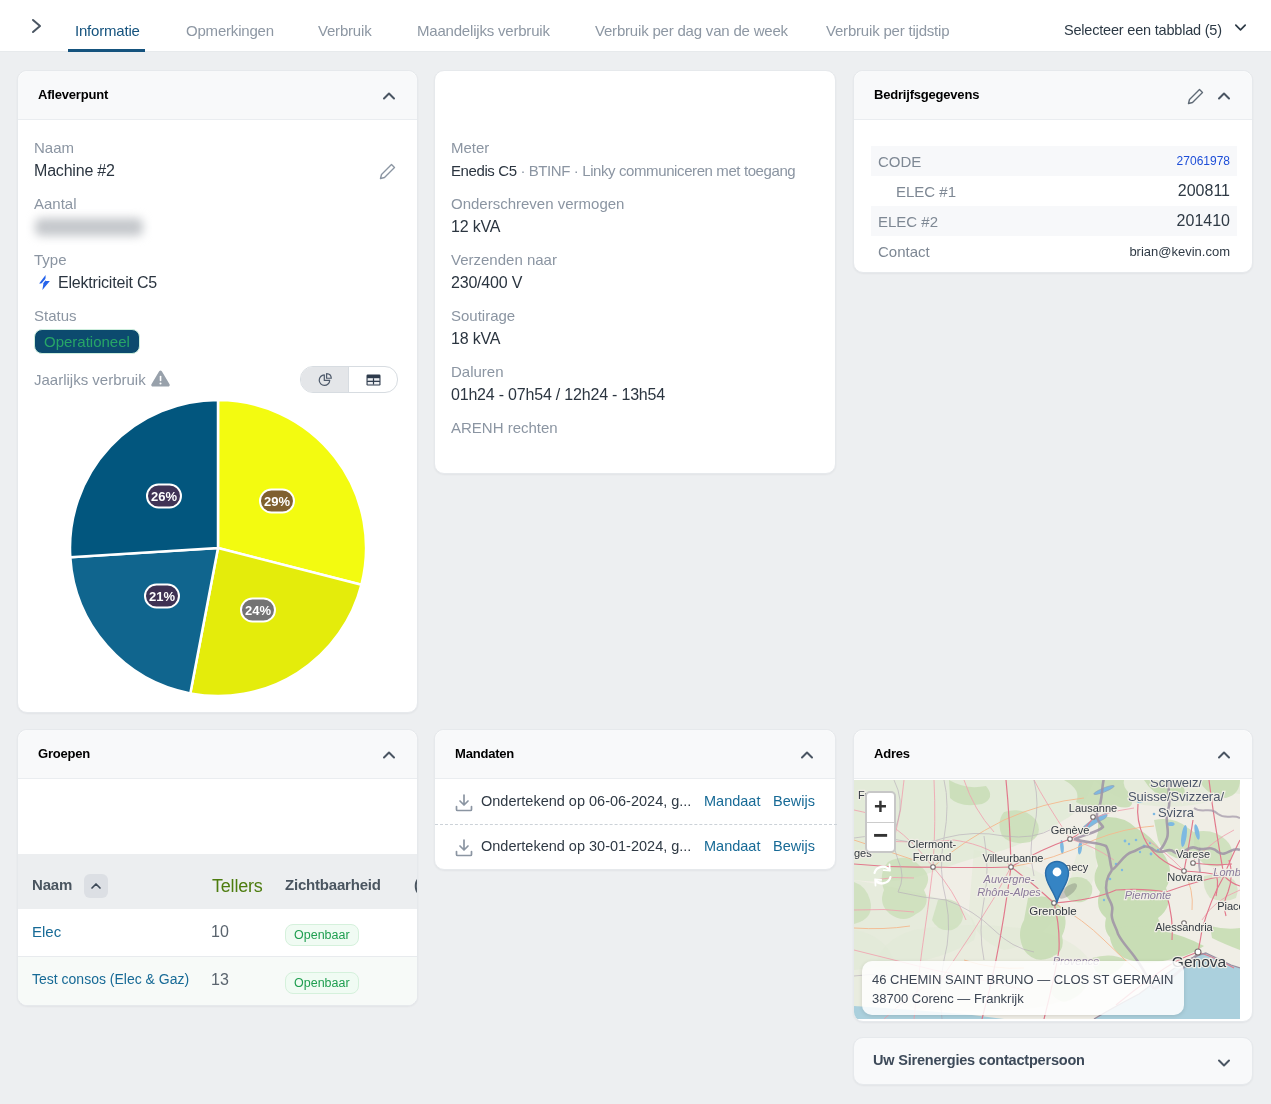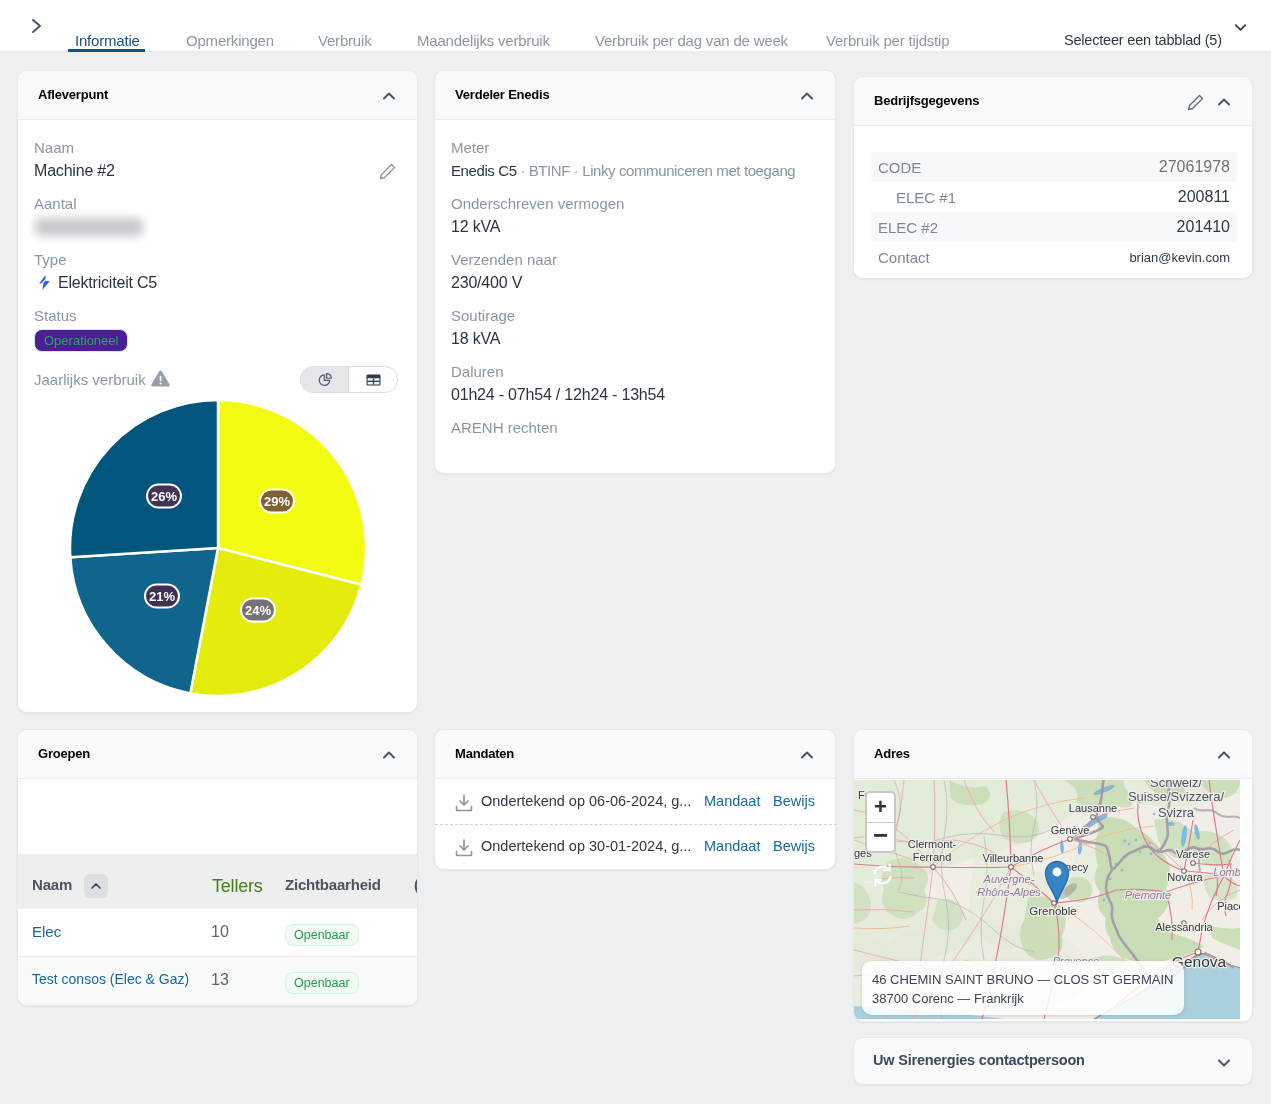--- a/index.html
+++ b/index.html
@@ -1,29 +1,29 @@
 <!DOCTYPE html>
 <html><head>
 <meta charset="utf-8">
 <style>
 * { margin:0; padding:0; box-sizing:border-box; }
 html,body { width:1271px; height:1104px; }
 body { background:#edeff1; font-family:"Liberation Sans",sans-serif; position:relative; overflow:hidden; }
 .topbar { position:absolute; left:0; top:0; width:1271px; height:52px; background:#fff; border-bottom:1px solid #e7eaec; }
-.tab { position:absolute; top:32px; font-size:15px; color:#8d97a3; white-space:nowrap; letter-spacing:-0.2px; }
+.tab { position:absolute; top:22px; font-size:15px; color:#8d97a3; white-space:nowrap; letter-spacing:-0.2px; }
 .tab.active { color:#15537e; }
 .underline { position:absolute; left:68px; top:49px; width:77px; height:3px; background:#15537e; }
 .card { position:absolute; background:#fff; border:1px solid #e6e9ec; border-radius:10px; box-shadow:0 1px 2px rgba(16,24,40,.05); }
 .chead { position:relative; height:49px; background:#f8f9fa; border-bottom:1px solid #eaedf0; border-radius:10px 10px 0 0; }
 .chead .t { position:absolute; left:20px; top:16px; font-weight:bold; font-size:13px; letter-spacing:-0.2px; color:#000000; }
 .icr { position:absolute; top:17px; }
 .lbl { position:absolute; font-size:15px; color:#8b95a2; left:16px; white-space:nowrap; }
 .val { position:absolute; font-size:16px; color:#2b3540; left:16px; white-space:nowrap; letter-spacing:-0.2px; }
 .grey { color:#8b95a2; }
-.pill-green { position:absolute; font-size:13px; color:#27a567; background:#4c1d95; border:1px solid #cdeedd; border-radius:8px; padding:3px 9px; white-space:nowrap; }
+.pill-green { position:absolute; font-size:15px; color:#27a567; background:#0c4a6e; border:1px solid #cdeedd; border-radius:8px; padding:3px 9px; white-space:nowrap; }
 .link { color:#176a96; }
 .plabel { position:absolute; transform:translate(-50%,-50%); color:#fff; font-weight:bold; font-size:13px; line-height:17px; border:2.5px solid #fff; border-radius:13px; padding:2px 3px; white-space:nowrap; }
 </style>
 </head>
 <body>
 
 <div class="topbar">
   <svg style="position:absolute;left:27px;top:17px" width="18" height="18" viewBox="0 0 18 18">
       <path d="M6 3l7 6-7 6" fill="none" stroke="#4a5562" stroke-width="2" stroke-linecap="round" stroke-linejoin="round"></path>
     </svg>
@@ -92,53 +92,47 @@
       <path d="M200 477 L52.3 486.3 A148 148 0 0 1 200 329 Z" fill="#02567e"></path>
     </g>
   </svg>
   <div class="plabel" style="left:259px;top:430px;background:#80602f">29%</div>
   <div class="plabel" style="left:240px;top:539px;background:#737373">24%</div>
   <div class="plabel" style="left:144px;top:525px;background:#3e3153">21%</div>
   <div class="plabel" style="left:146px;top:425px;background:#403356">26%</div>
 </div>
 
 <div class="card" style="left:434px; top:70px; width:402px; height:404px;">
-  <div class="chead">
-      <span class="t">Verdeler Enedis</span>
-    <svg class="icr" style="right:20px" width="16" height="16" viewBox="0 0 16 16">
-        <path d="M3 10.5l5-5 5 5" fill="none" stroke="#4a5562" stroke-width="2" stroke-linecap="round" stroke-linejoin="round"></path>
-      </svg>
-  </div>
   <div class="lbl" style="top:68px">Meter</div>
   <div class="val" style="top:91px;font-size:15px;letter-spacing:-0.4px">Enedis C5 <span class="grey">· BTINF · Linky communiceren met toegang</span></div>
   <div class="lbl" style="top:124px">Onderschreven vermogen</div>
   <div class="val" style="top:147px">12 kVA</div>
   <div class="lbl" style="top:180px">Verzenden naar</div>
   <div class="val" style="top:203px">230/400 V</div>
   <div class="lbl" style="top:236px">Soutirage</div>
   <div class="val" style="top:259px">18 kVA</div>
   <div class="lbl" style="top:292px">Daluren</div>
   <div class="val" style="top:315px">01h24 - 07h54 / 12h24 - 13h54</div>
   <div class="lbl" style="top:348px">ARENH rechten</div>
 </div>
 
-<div class="card" style="left:853px; top:76px; width:400px; height:203px;">
+<div class="card" style="left:853px; top:70px; width:400px; height:203px;">
   <div class="chead">
       <span class="t">Bedrijfsgegevens</span>
     <svg class="icr" style="right:48px" width="17" height="17" viewBox="0 0 17 17">
         <path d="M12.5 1.5l3 3L5.5 14.5l-4 1 1-4z" fill="none" stroke="#5f6a76" stroke-width="1.4" stroke-linejoin="round"></path>
       </svg>
     <svg class="icr" style="right:20px" width="16" height="16" viewBox="0 0 16 16">
         <path d="M3 10.5l5-5 5 5" fill="none" stroke="#4a5562" stroke-width="2" stroke-linecap="round" stroke-linejoin="round"></path>
       </svg>
   </div>
   <div style="position:absolute;left:17px;top:75px;width:366px;font-size:15px;">
     <div style="display:flex;height:30px;align-items:center;background:#f7f8fa;padding:0 7px;">
         <span style="color:#7e8894">CODE</span>
-        <span style="margin-left:auto;color:#737373;font-size:16px">27061978</span>
+        <span style="margin-left:auto;color:#1d4ed8;font-size:12px">27061978</span>
       </div>
     <div style="display:flex;height:30px;align-items:center;padding:0 7px;margin-left:18px;">
         <span style="color:#7e8894">ELEC #1</span>
         <span style="margin-left:auto;color:#2f3a45;font-size:16px">200811</span>
       </div>
     <div style="display:flex;height:30px;align-items:center;background:#f7f8fa;padding:0 7px;">
         <span style="color:#7e8894">ELEC #2</span>
         <span style="margin-left:auto;color:#2f3a45;font-size:16px">201410</span>
       </div>
     <div style="display:flex;height:30px;align-items:center;padding:0 7px;">

